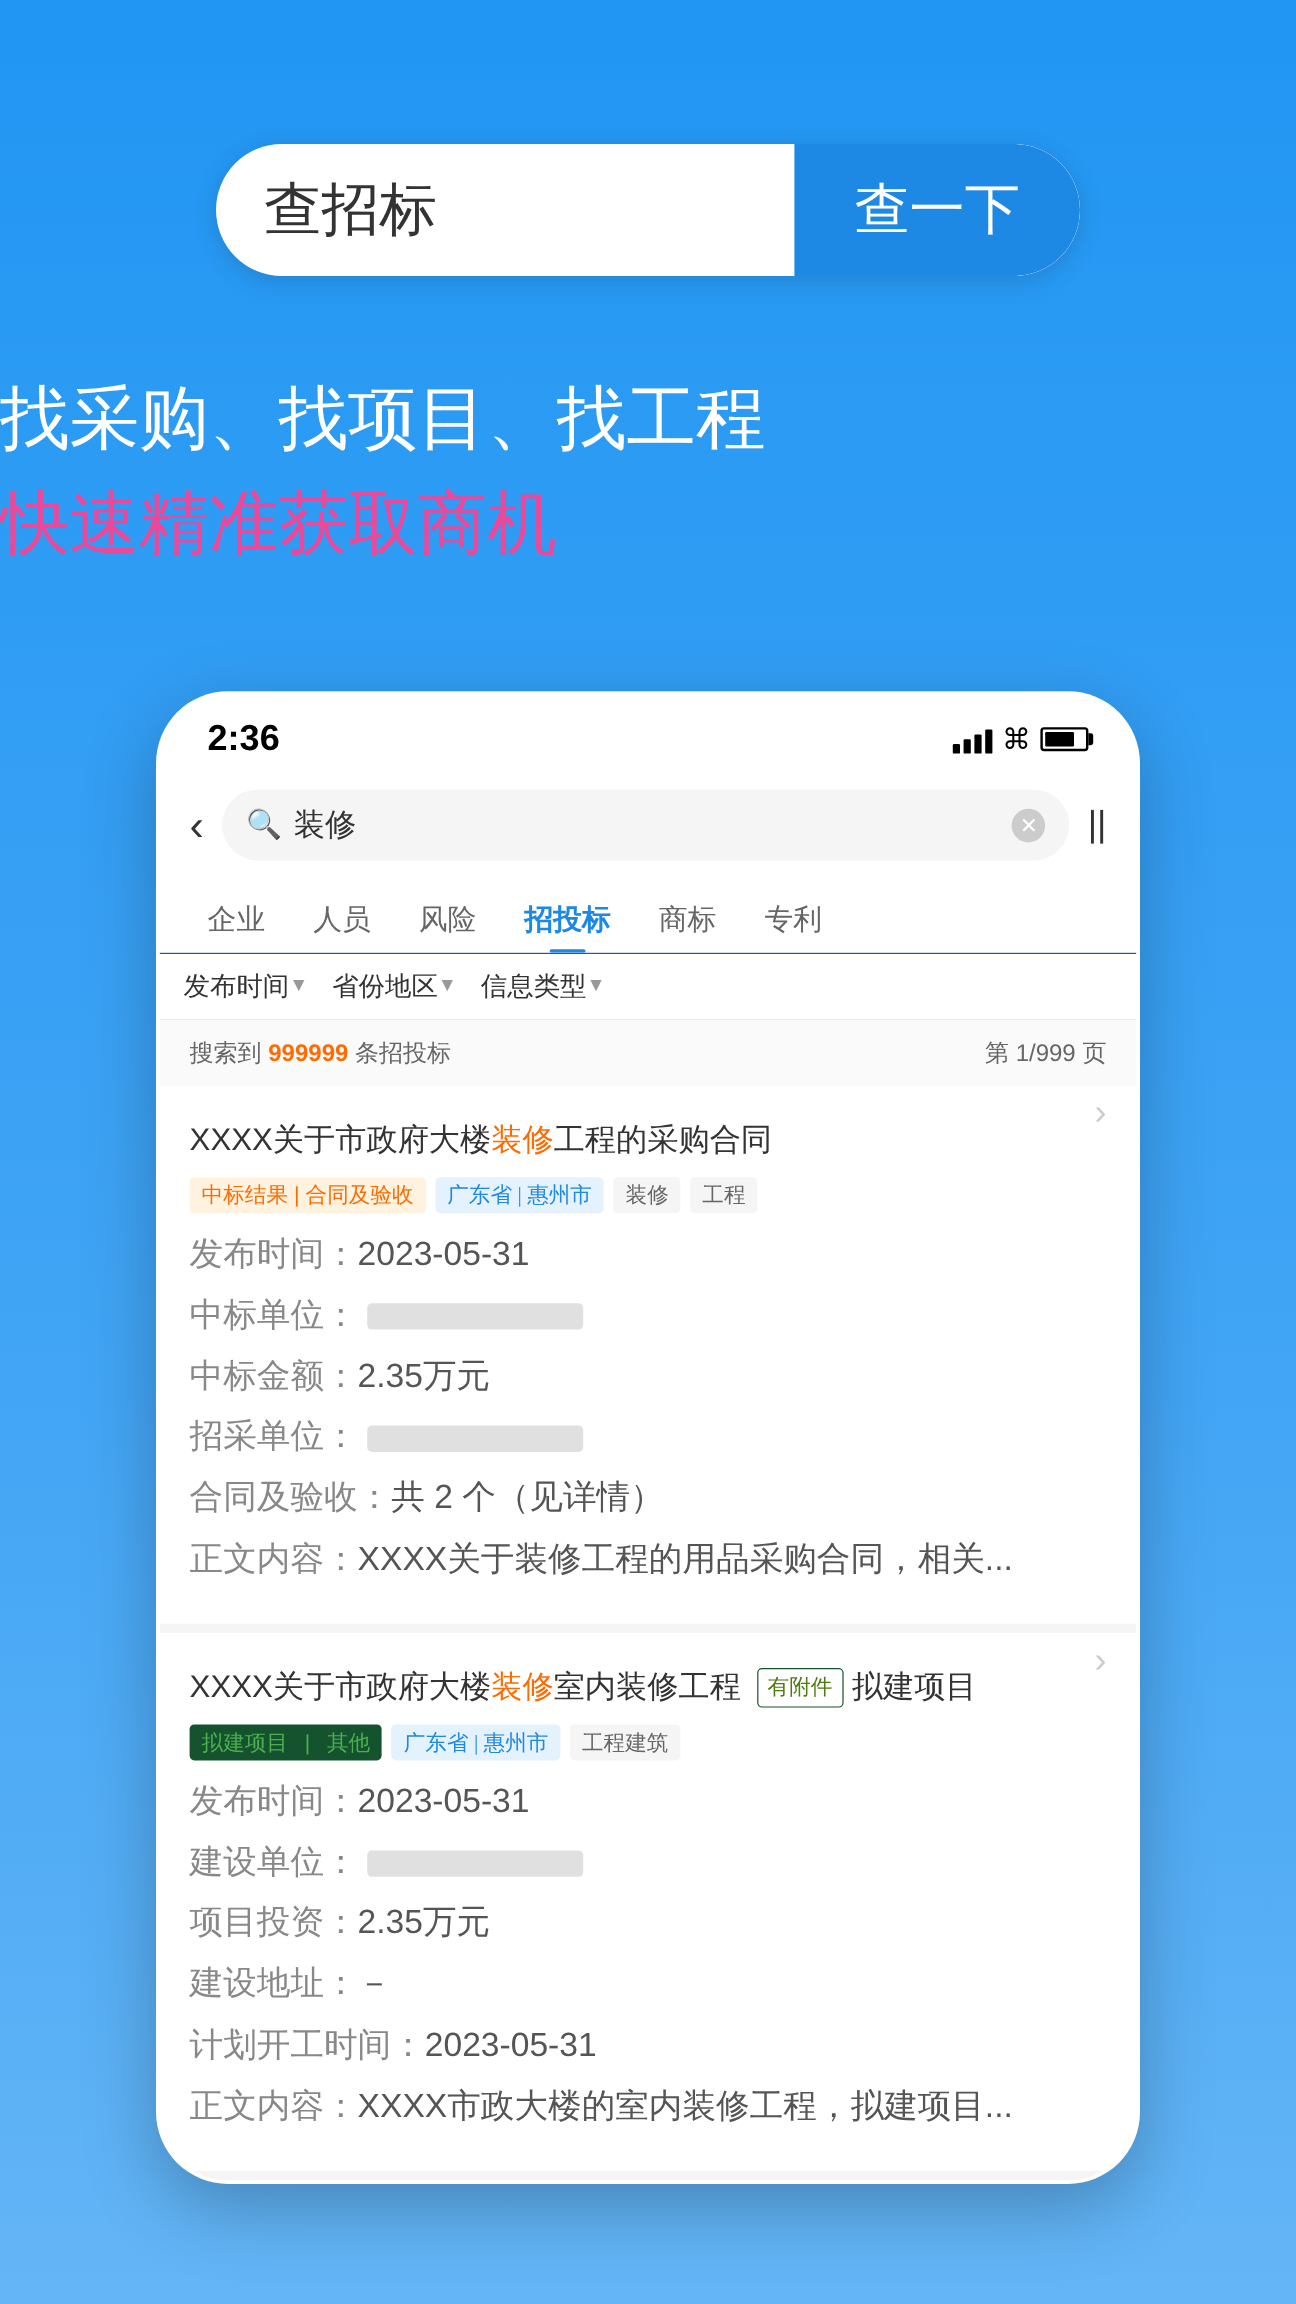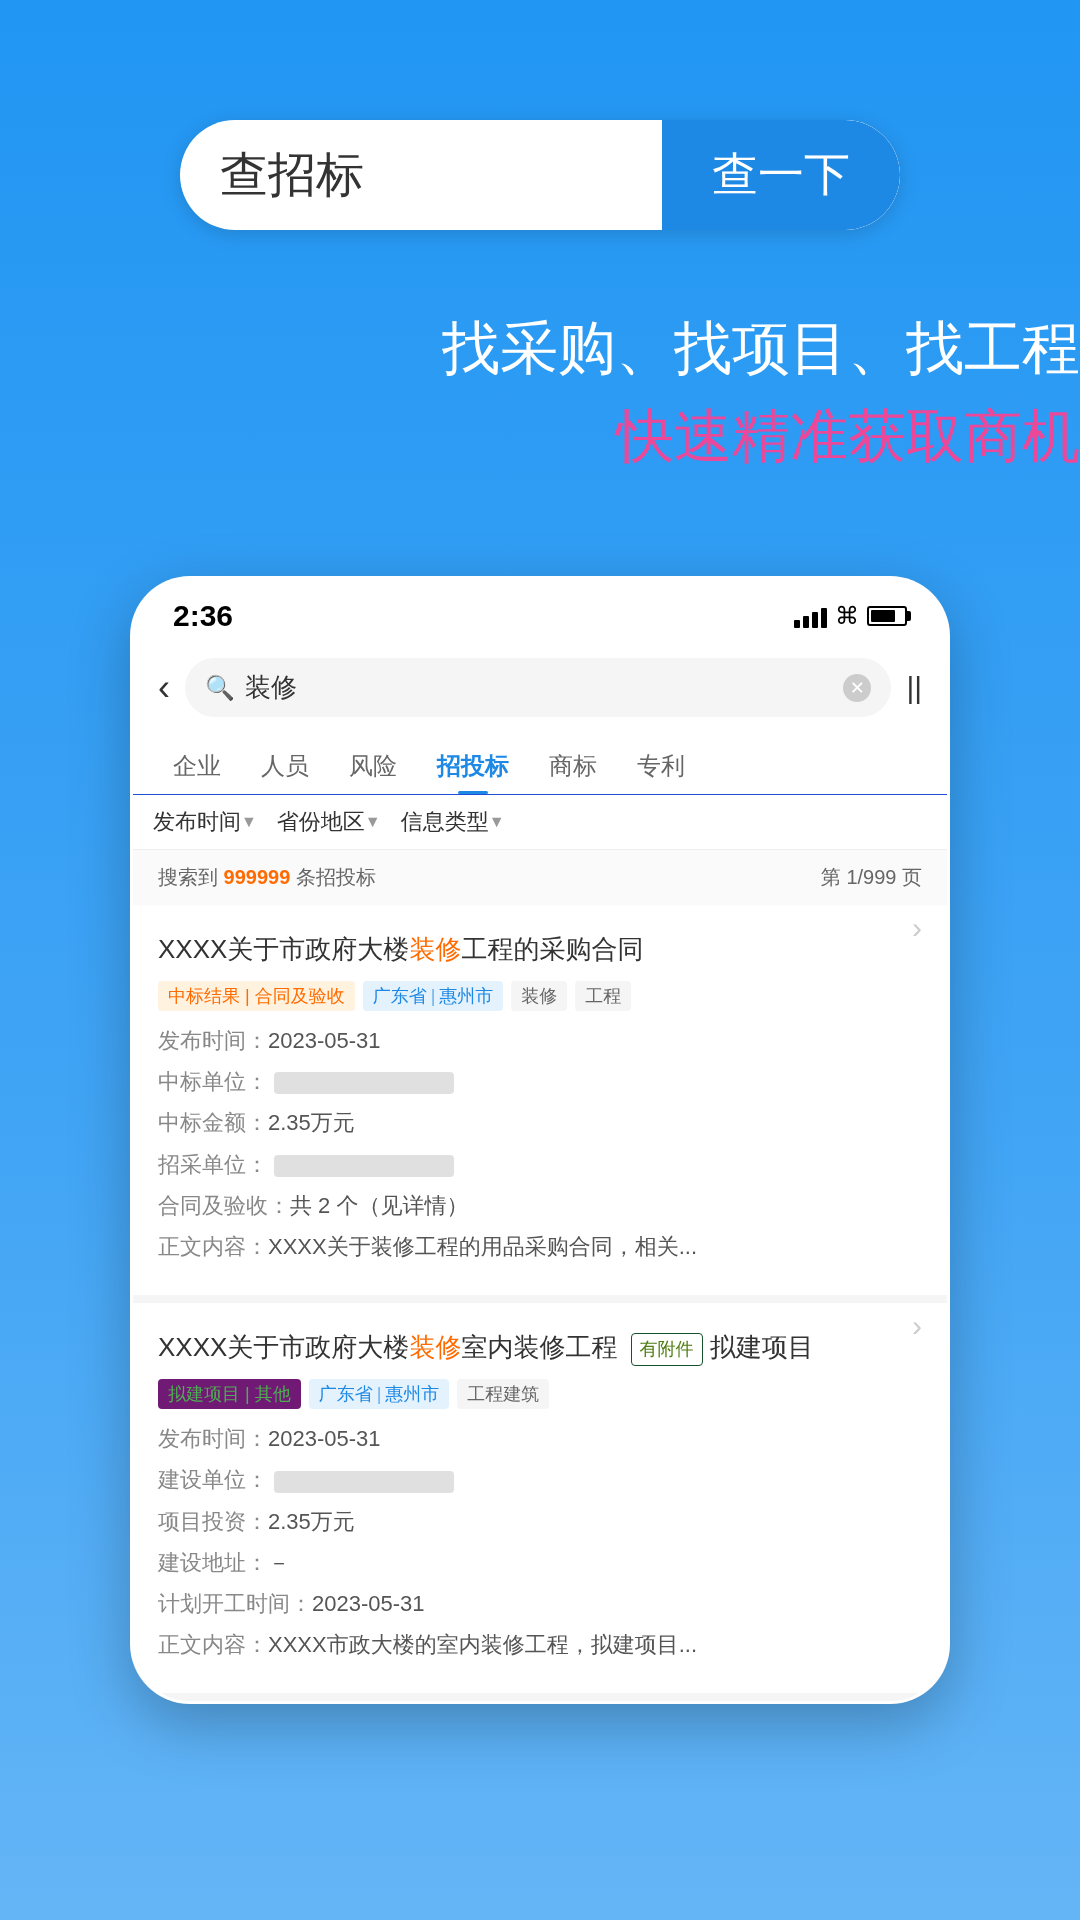--- a/index.html
+++ b/index.html
@@ -47,23 +47,22 @@
       border: none;
       font-size: 46px;
       font-weight: 500;
       cursor: pointer;
       border-radius: 0 60px 60px 0;
       white-space: nowrap;
     }
 
     
     .tagline {
-      text-align: right;
+      text-align: left;
       padding: 20px 0 60px;
-      margin-left: 22px;
     }
     .tagline-line1 {
       font-size: 58px;
       color: white;
       font-weight: 500;
       margin-bottom: 10px;
     }
     .tagline-line2 {
       font-size: 58px;
       color: #ec4899;
@@ -298,33 +297,34 @@
       font-size: 18px;
       padding: 3px 10px;
       border-radius: 4px;
     }
     .tag-orange {
       color: #FF6B00;
       background: #FFF3E0;
     }
     .tag-green {
       color: #4CAF50;
-      background: #701a75;
+      background: #14532d;
+      font-family: Liberation Mono, monospace;
     }
     .tag-blue {
       color: #1E88E5;
       background: #E3F2FD;
       font-family: Liberation Serif, serif;
     }
     .tag-gray {
       color: #666;
       background: #F5F5F5;
     }
     .card-detail-row {
-      font-size: 22px;
+      font-size: 28px;
       color: #555;
       margin-bottom: 6px;
       line-height: 1.6;
     }
     .card-detail-row .label {
       color: #888;
     }
     .blurred-text {
       display: inline-block;
       background: #E0E0E0;

